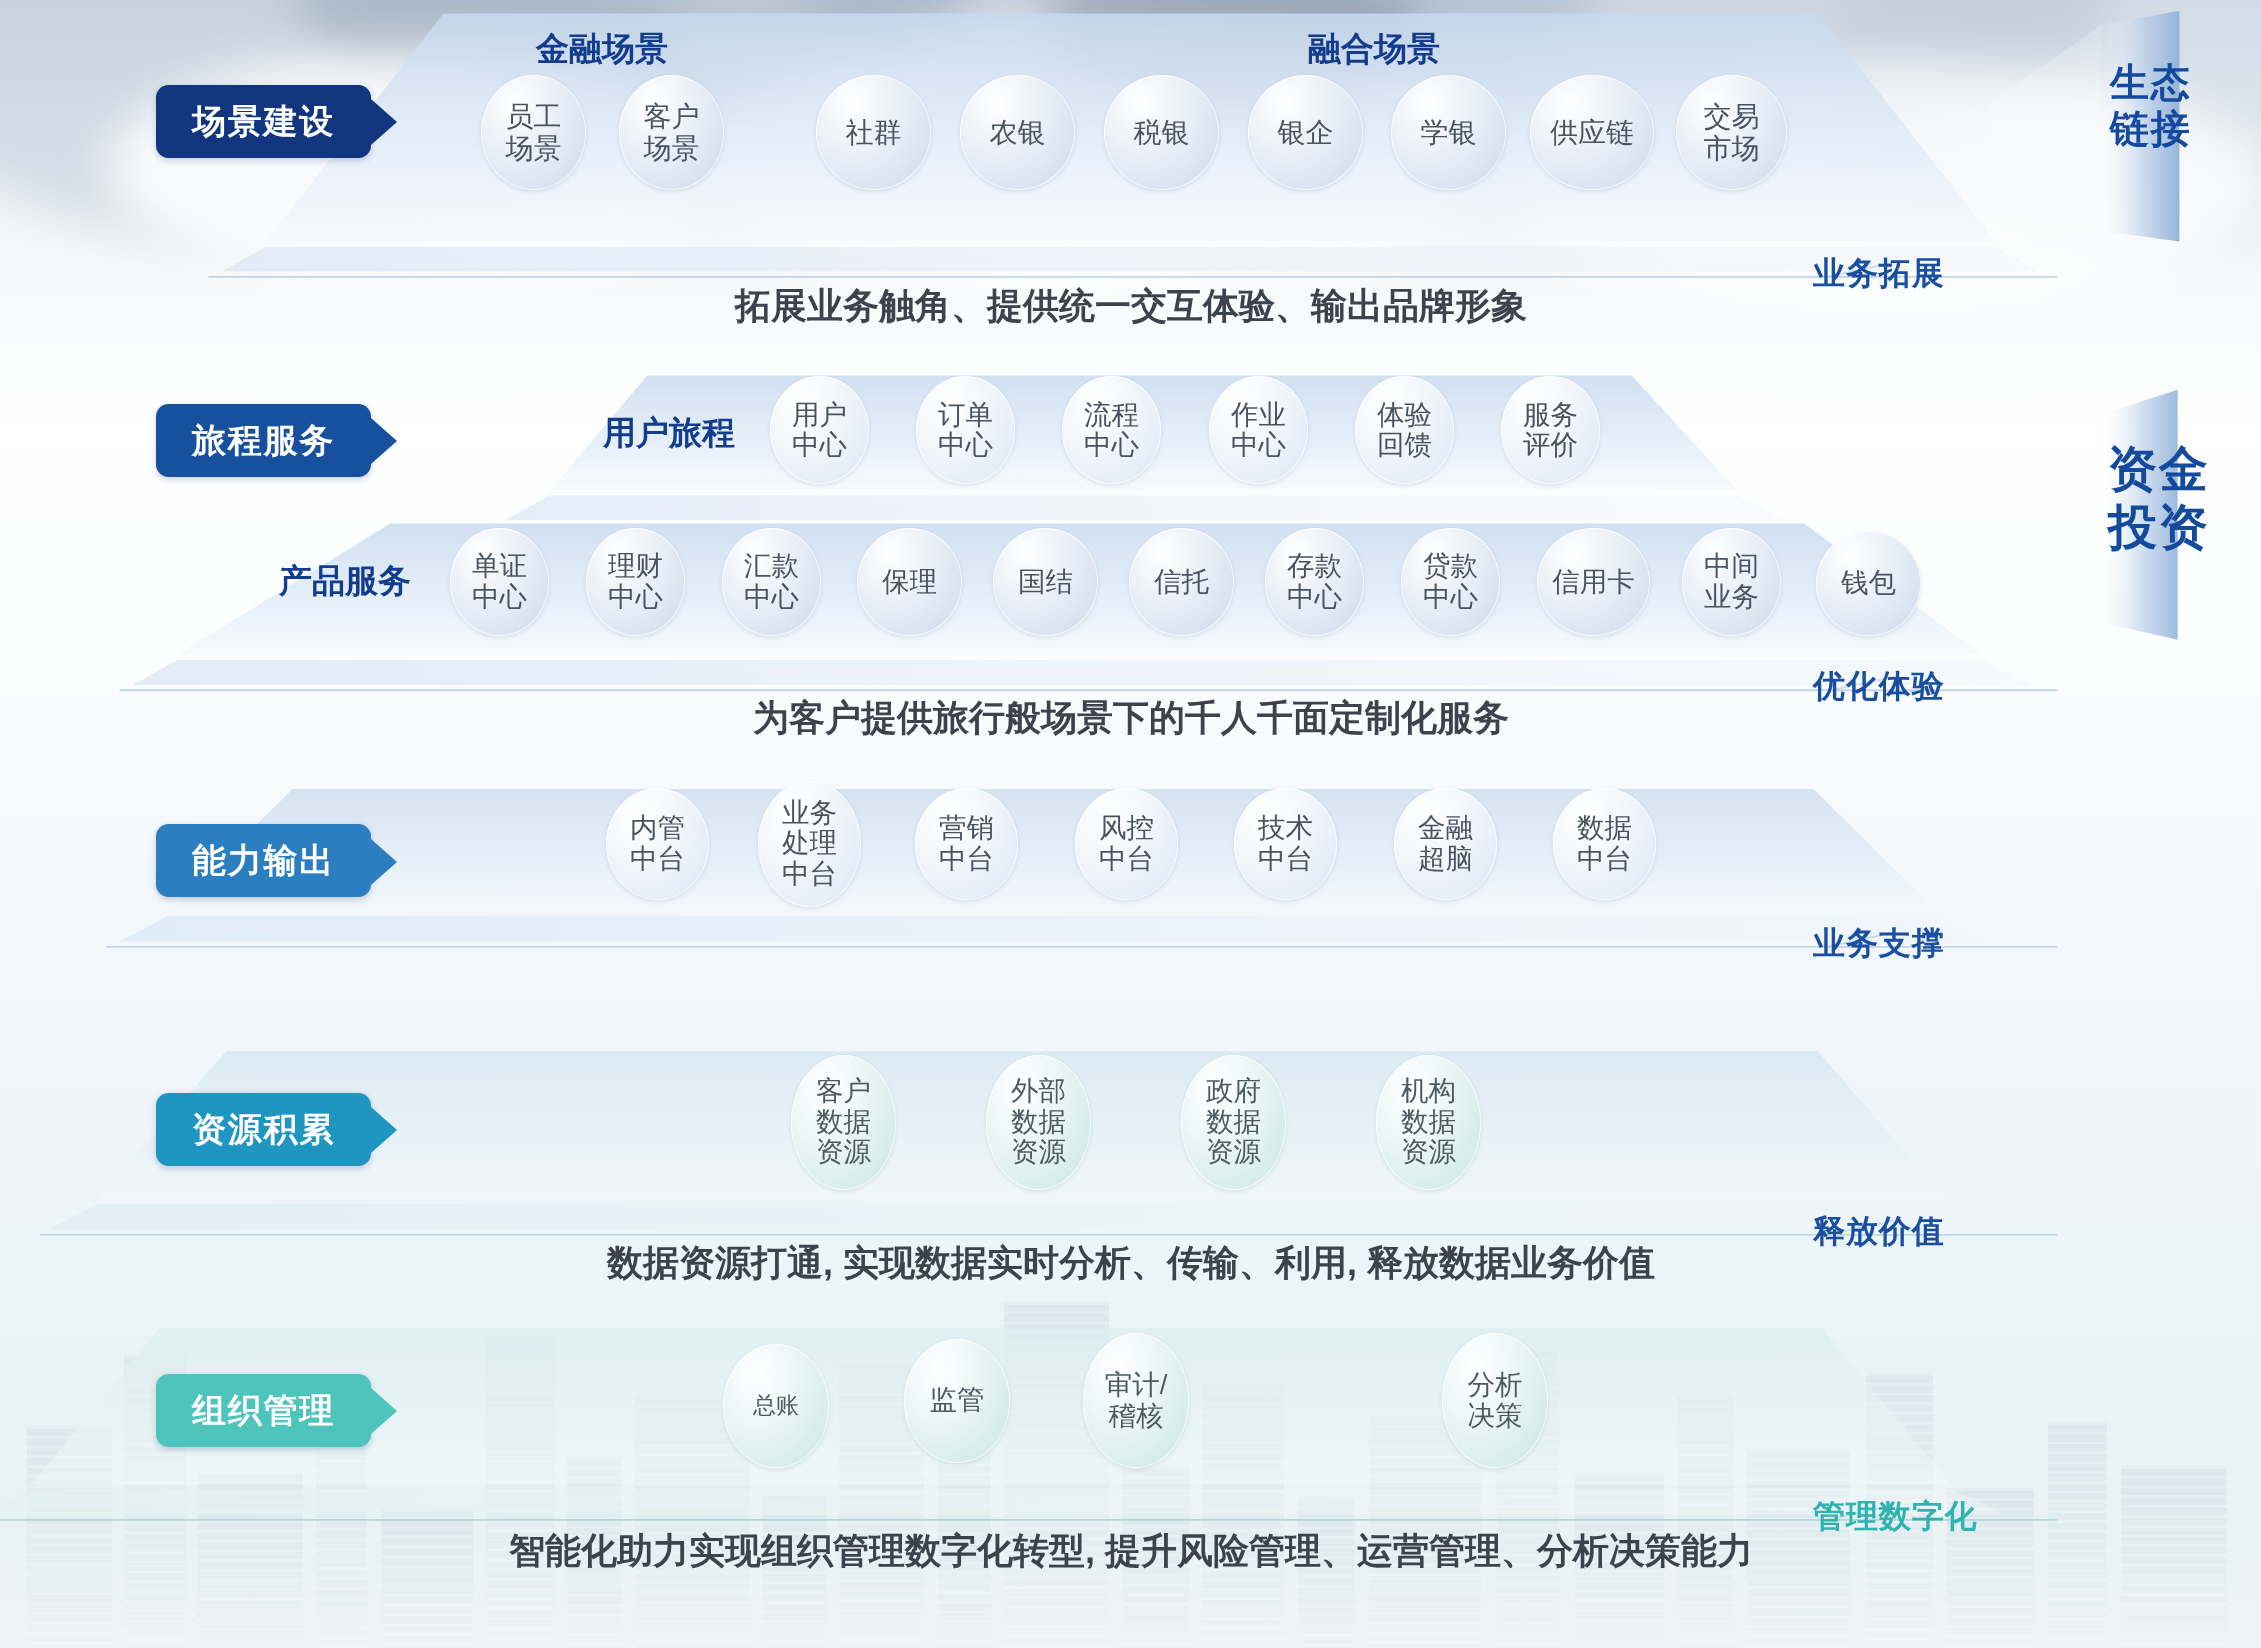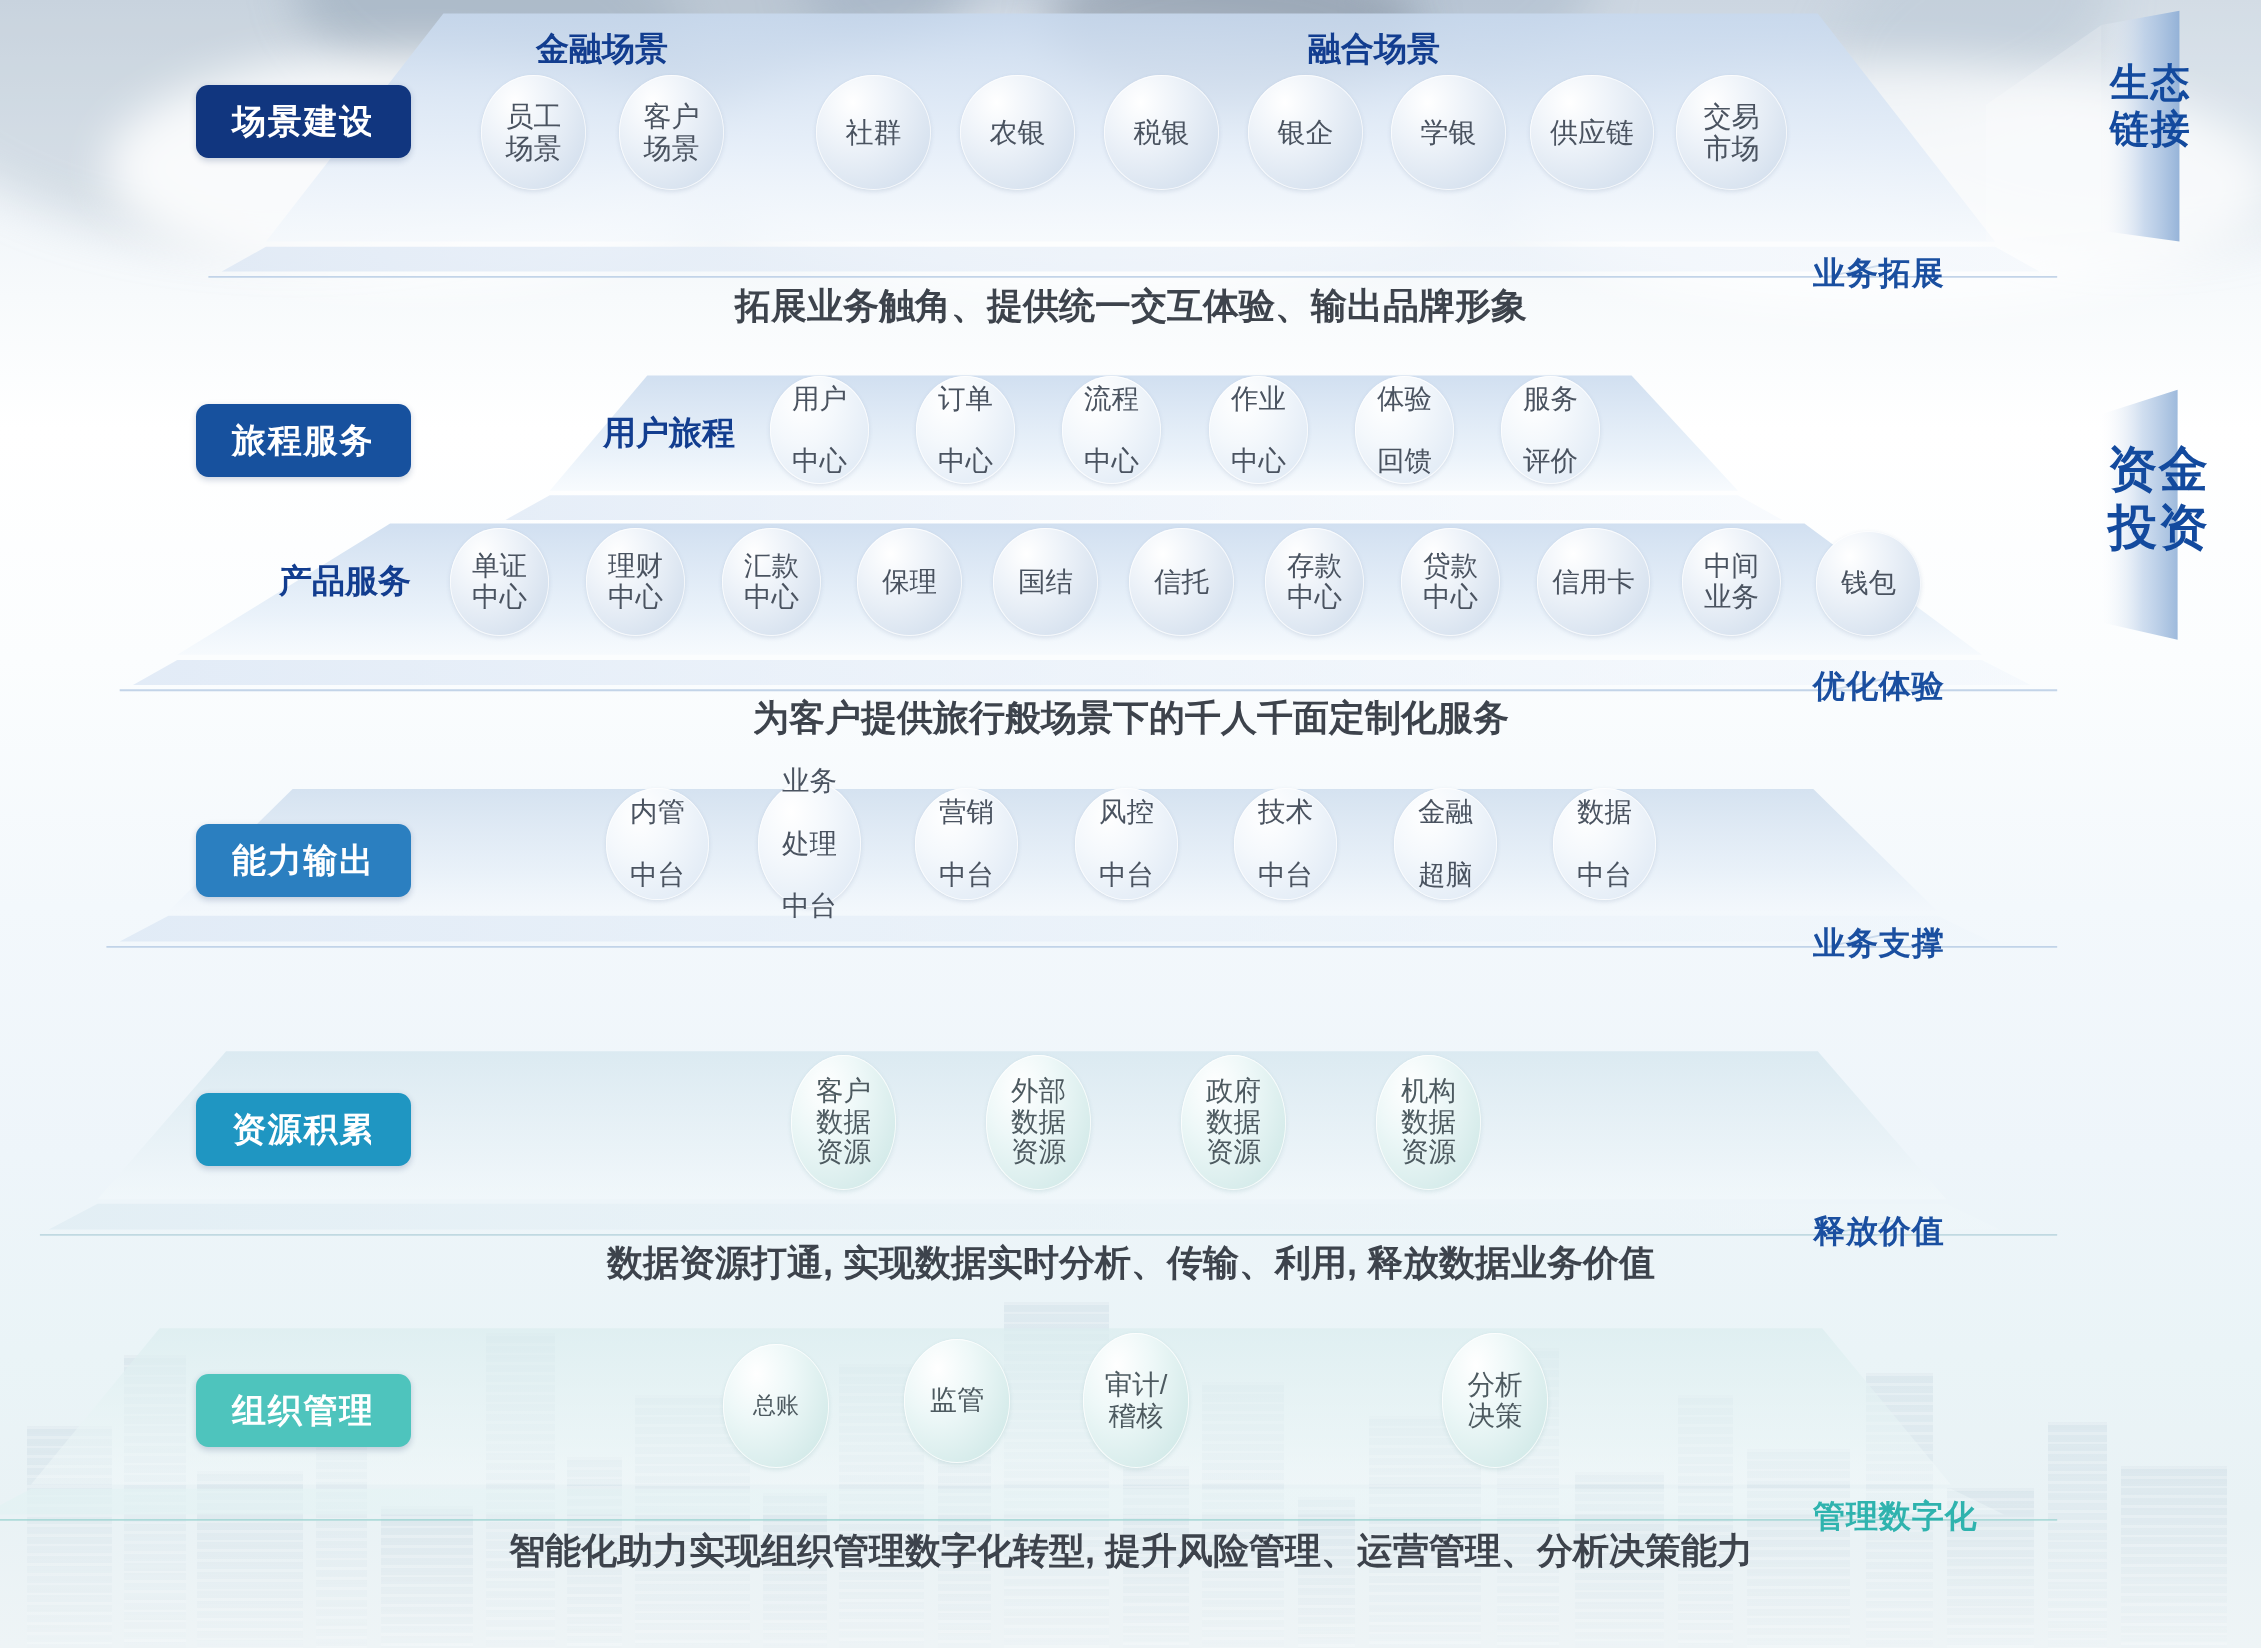--- a/index.html
+++ b/index.html
@@ -21,21 +21,20 @@
     background:repeating-linear-gradient(180deg,rgba(255,255,255,.33) 0 2.7px,rgba(255,255,255,0) 2.7px 9.8px);}
 
   
   .layer{position:absolute;}
 
   
   .tag{
     position:absolute;display:flex;align-items:center;justify-content:center;
     color:#fff;font-weight:bold;letter-spacing:1.8px;border-radius:12.4px;
     box-shadow:0 2.7px 6.2px rgba(30,60,110,.22);
-    margin-left:40px;
   }
   .tag::after{ 
     content:"";position:absolute;right:-23px;top:50%;transform:translateY(-50%);
     width:0;height:0;border-top:23px solid transparent;border-bottom:23px solid transparent;
   }
 
   
   .node{
     position:absolute;display:flex;flex-direction:column;align-items:center;justify-content:center;
     border-radius:50%;color:#4a5360;text-align:center;line-height:1.12;
@@ -44,21 +43,20 @@
   }
   .node span{display:block;white-space:nowrap;}
 
   .node.teal{
     color:#4d5a60;
     background:radial-gradient(ellipse at 32% 24%,#ffffff 0%,#eef8f8 34%,#d5ebea 78%,#c9e5e4 100%);
     box-shadow:0 1.8px 4.4px rgba(80,140,140,.16), inset 0 0 0 0.9px rgba(255,255,255,.8);
   }
   .node.light{
     background:radial-gradient(ellipse at 32% 24%,#ffffff 0%,#f4f8fc 36%,#e3ecf6 80%,#dae6f2 100%);
-    gap:32px;
   }
 
   
   .grp{position:absolute;color:#123d8f;font-weight:bold;white-space:nowrap;}
 
   
   .cap{position:absolute;width:100%;text-align:center;color:#3d434c;font-weight:bold;white-space:nowrap;}
 
   
   .edge{position:absolute;font-weight:bold;white-space:nowrap;letter-spacing:0.9px;}

